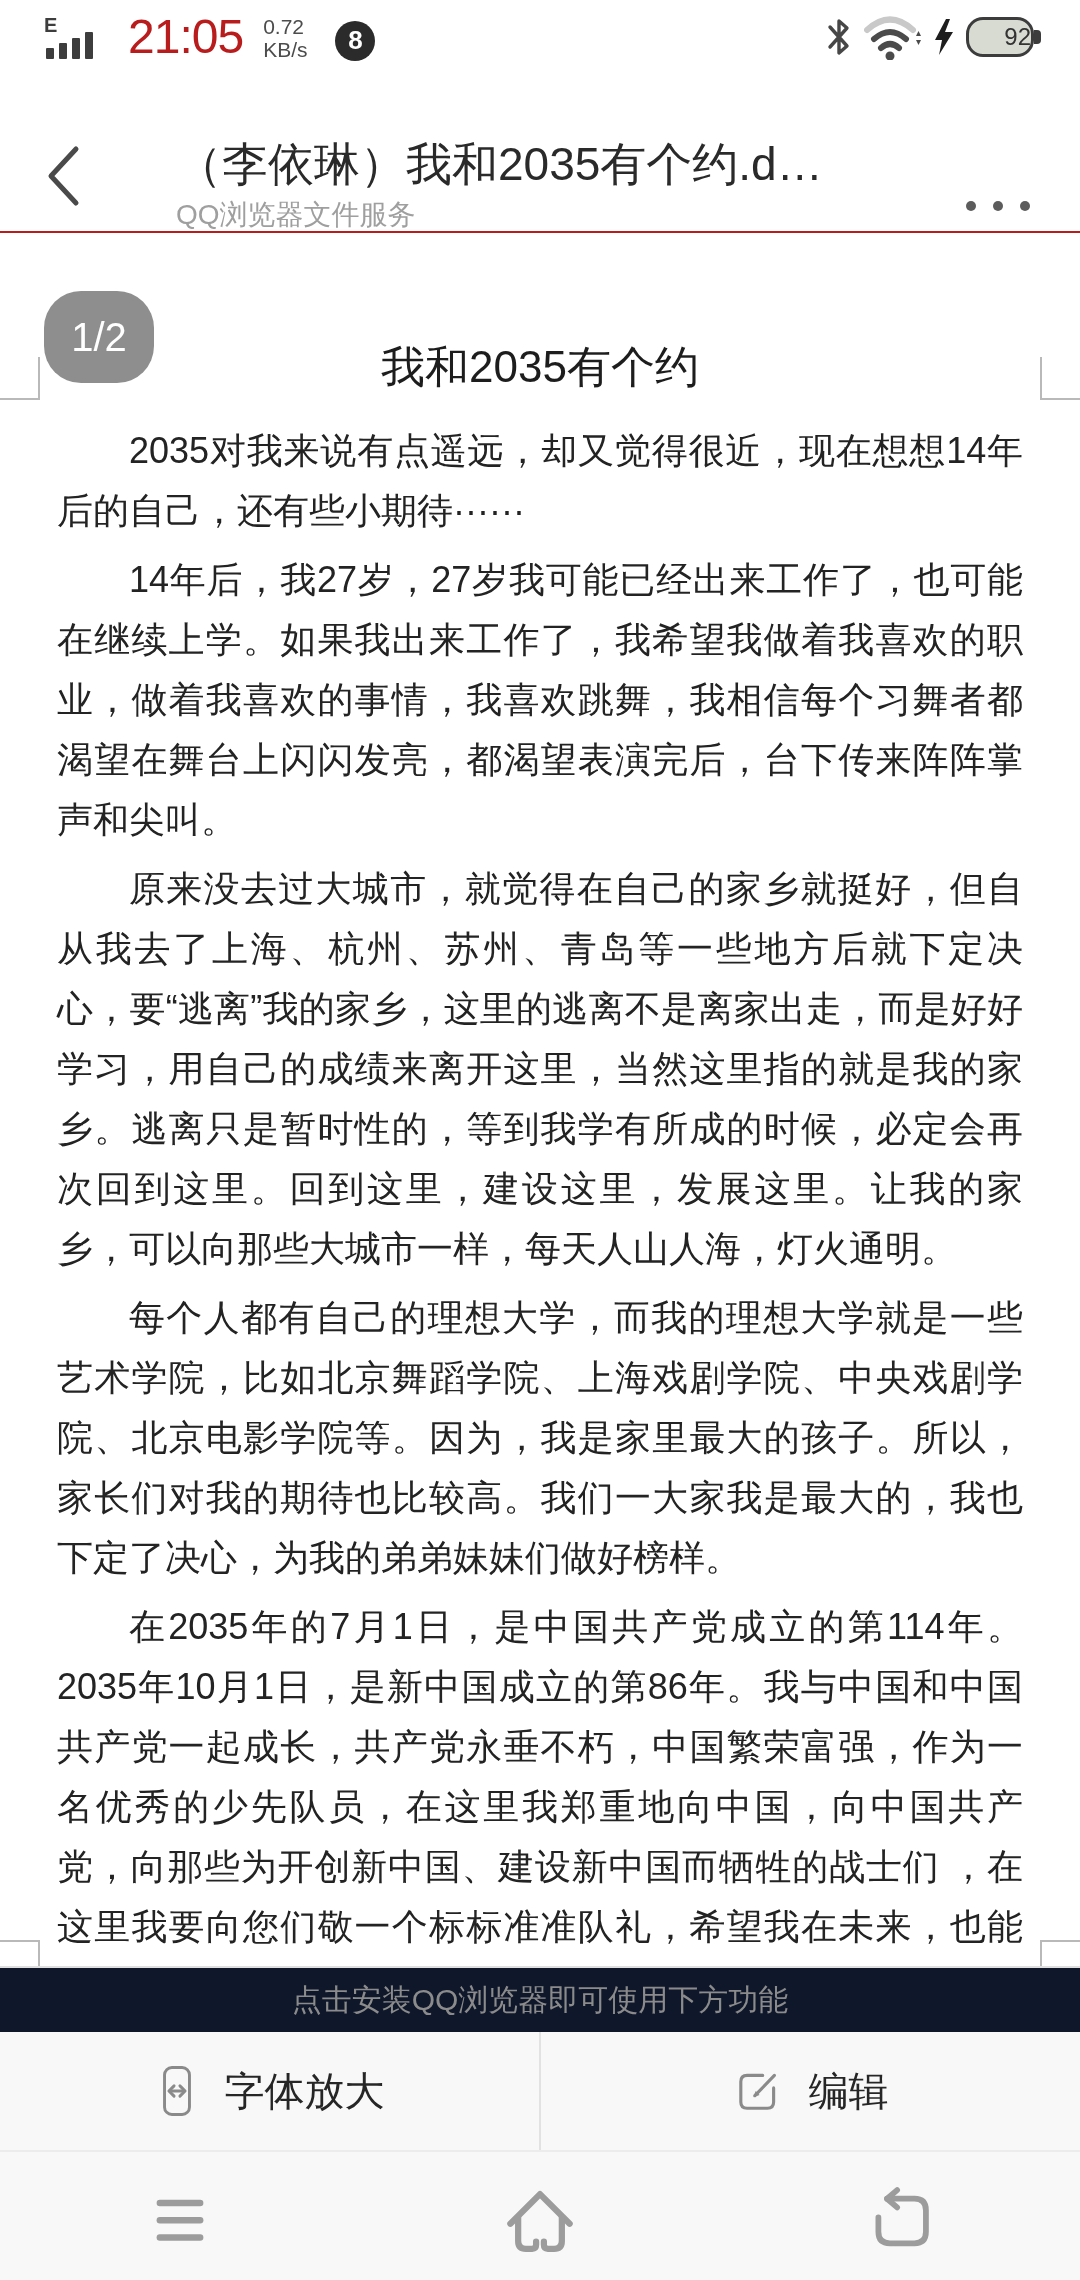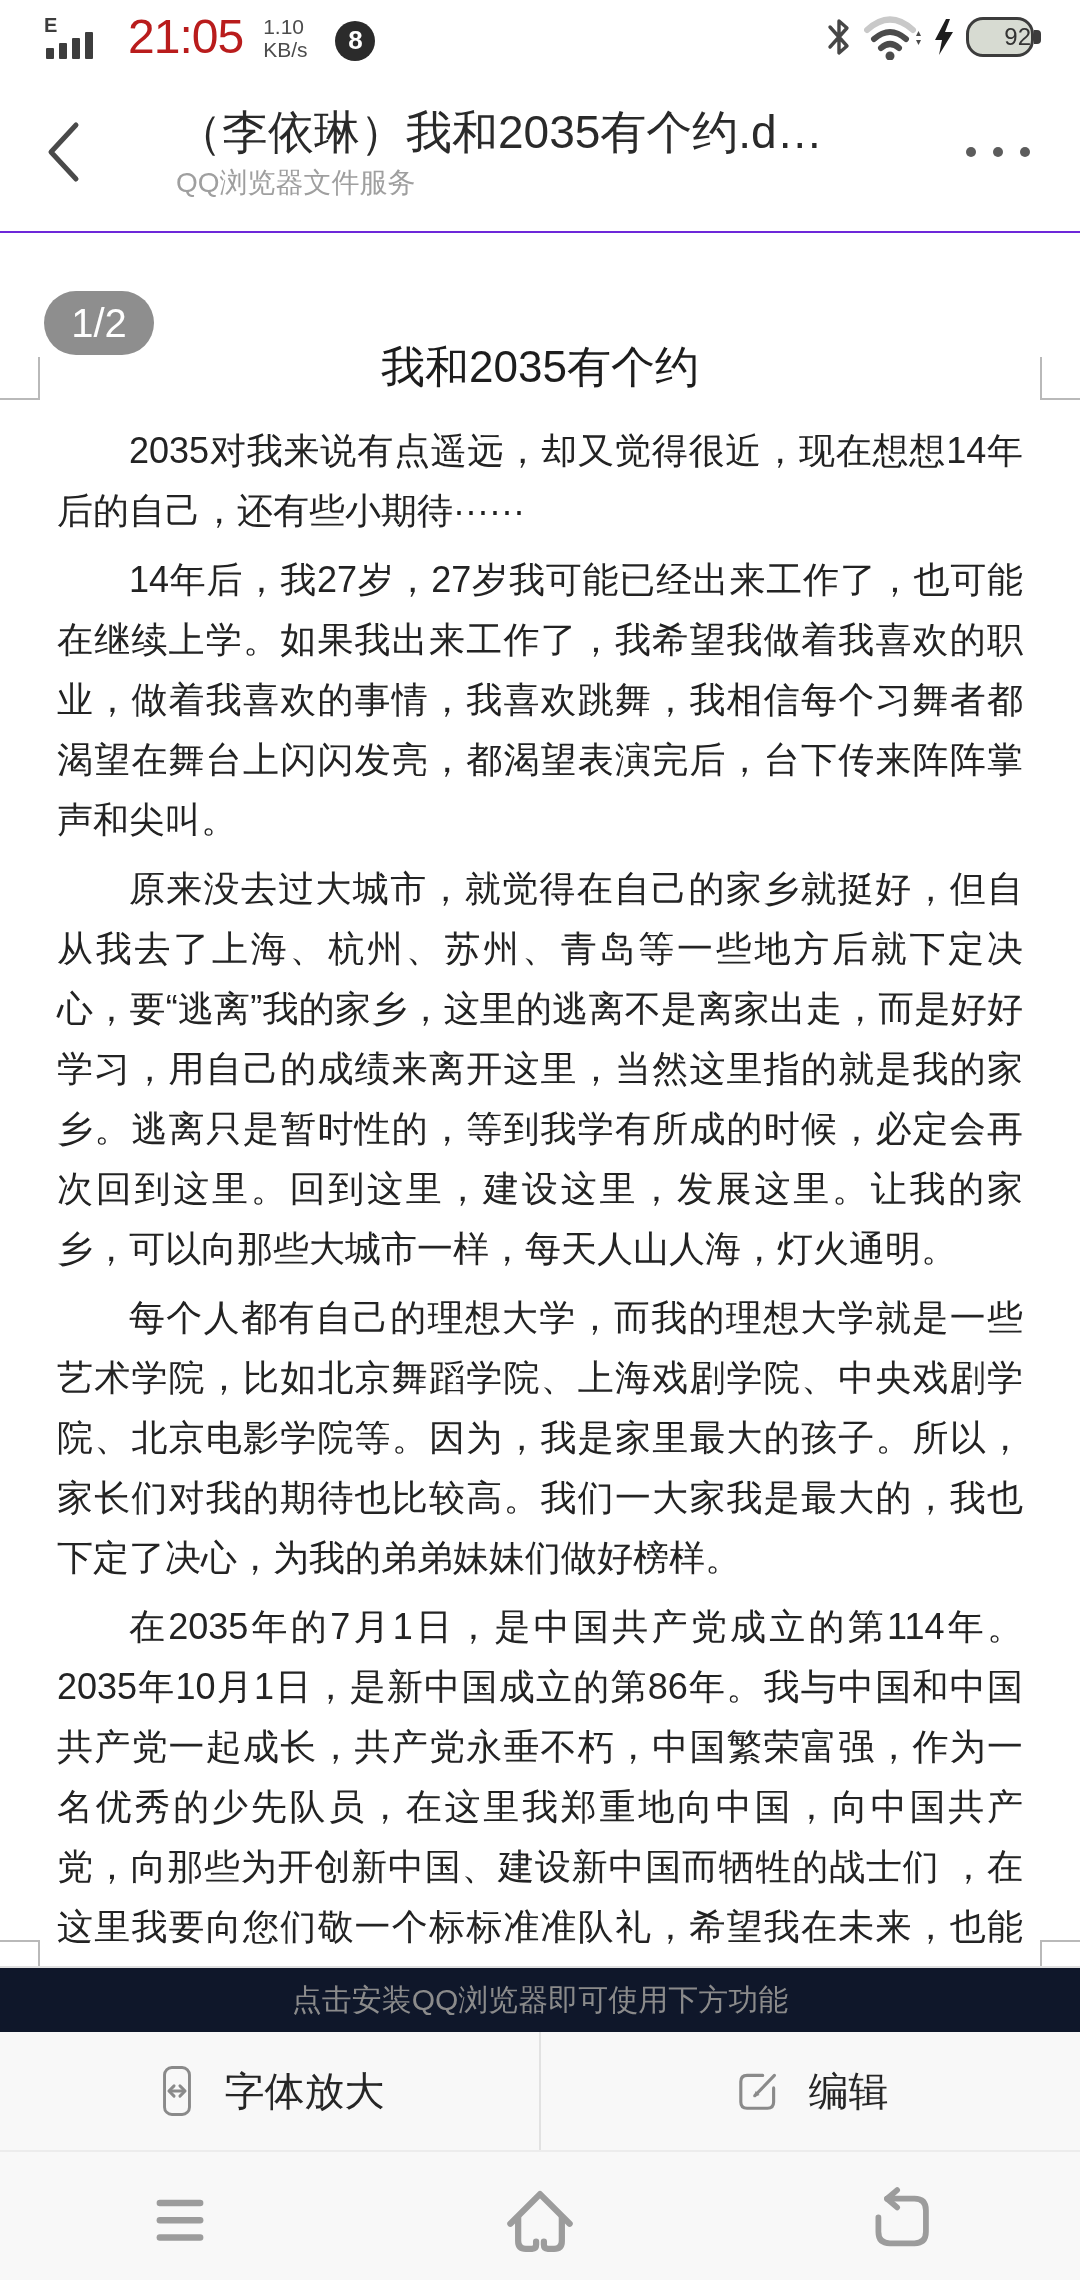--- a/index.html
+++ b/index.html
@@ -22,30 +22,30 @@
   .notif-badge{width:40px;height:40px;border-radius:50%;background:#2b2b2b;color:#fff;
     font-size:26px;font-weight:bold;display:flex;align-items:center;justify-content:center;margin-left:14px}
   .sb-spacer{flex:1}
   .sb-right{display:flex;align-items:center;gap:12px}
   .battery{position:relative;width:62px;height:34px;border:3px solid #3c3c3c;border-radius:17px;
     background:#d7dbd2;display:flex;align-items:center;justify-content:flex-end;
     font-size:24px;color:#333;margin-right:8px}
   .battery::after{content:"";position:absolute;right:-10px;top:50%;transform:translateY(-50%);
     width:7px;height:14px;background:#3c3c3c;border-radius:0 4px 4px 0}
   
-  .header{height:158px;display:flex;align-items:center;padding:0 44px;background:#fff;border-bottom:2px solid #6d28d9}
+  .header{height:158px;display:flex;align-items:flex-end;padding:0 44px;background:#fff;border-bottom:2px solid #b91c1c}
   .back-button{width:70px;height:110px;display:flex;align-items:center;justify-content:flex-start;cursor:pointer}
   .header-titles{margin-left:62px;flex:1;min-width:0}
   .header-title{font-size:46px;color:#2a2a2a;white-space:nowrap;overflow:hidden;line-height:54px}
   .header-sub{font-size:28px;color:#9f9f9f;margin-top:8px;line-height:32px}
   .more-button{display:flex;gap:17px;padding:20px 6px;margin-left:16px;cursor:pointer}
   .more-button b{width:10px;height:10px;border-radius:50%;background:#5c5c5c}
   
   .doc{flex:1;position:relative;background:#fff;overflow:hidden}
-  .page-badge{position:absolute;left:44px;top:58px;width:110px;height:64px;background:#8e8e8e;
+  .page-badge{position:absolute;left:44px;top:58px;width:110px;height:92px;background:#8e8e8e;
     border-radius:37px;color:#fff;font-size:40px;display:flex;align-items:center;justify-content:center;z-index:3}
   .corner{position:absolute;width:38px;height:41px;border:0 solid #b9b9b9;z-index:2}
   .corner.tl{left:0;top:124px;border-right-width:2px;border-bottom-width:2px}
   .corner.tr{right:0;top:124px;border-left-width:2px;border-bottom-width:2px}
   .corner.bl{left:0;top:1707px;height:28px;border-right-width:2px;border-top-width:2px}
   .corner.br{right:0;top:1707px;height:28px;border-left-width:2px;border-top-width:2px}
   .doc-body{padding:108px 57px 0}
   .doc-title{font-size:44px;font-weight:400;text-align:center;color:#1d1d1d;margin:0 0 28px;line-height:52px}
   .doc-body p{font-size:36px;line-height:60px;color:#232323;text-align:justify;
     text-indent:2em;margin:0 0 9px;font-weight:400}
@@ -68,21 +68,21 @@
       <span class="net-type">E</span>
       <span class="bars">
         <i style="height:11px"></i>
           <i style="height:16px"></i>
           <i style="height:21px"></i>
           <i style="height:27px"></i>
       </span>
     </div>
     <div class="clock">21:05</div>
     <div class="speed">
-      <span>1.10</span>
+      <span>0.72</span>
       <span>KB/s</span>
     </div>
     <div class="notif-badge">8</div>
   </div>
   <div class="sb-spacer"></div>
   <div class="sb-right">
     <svg width="26" height="38" viewBox="0 0 26 38">
       <path d="M4 9 L21 28 L13 35 V3 L21 10 L4 29" fill="none" stroke="#474747" stroke-width="3.4" stroke-linejoin="round" stroke-linecap="round"></path>
     </svg>
     <svg width="58" height="46" viewBox="0 0 58 46">

